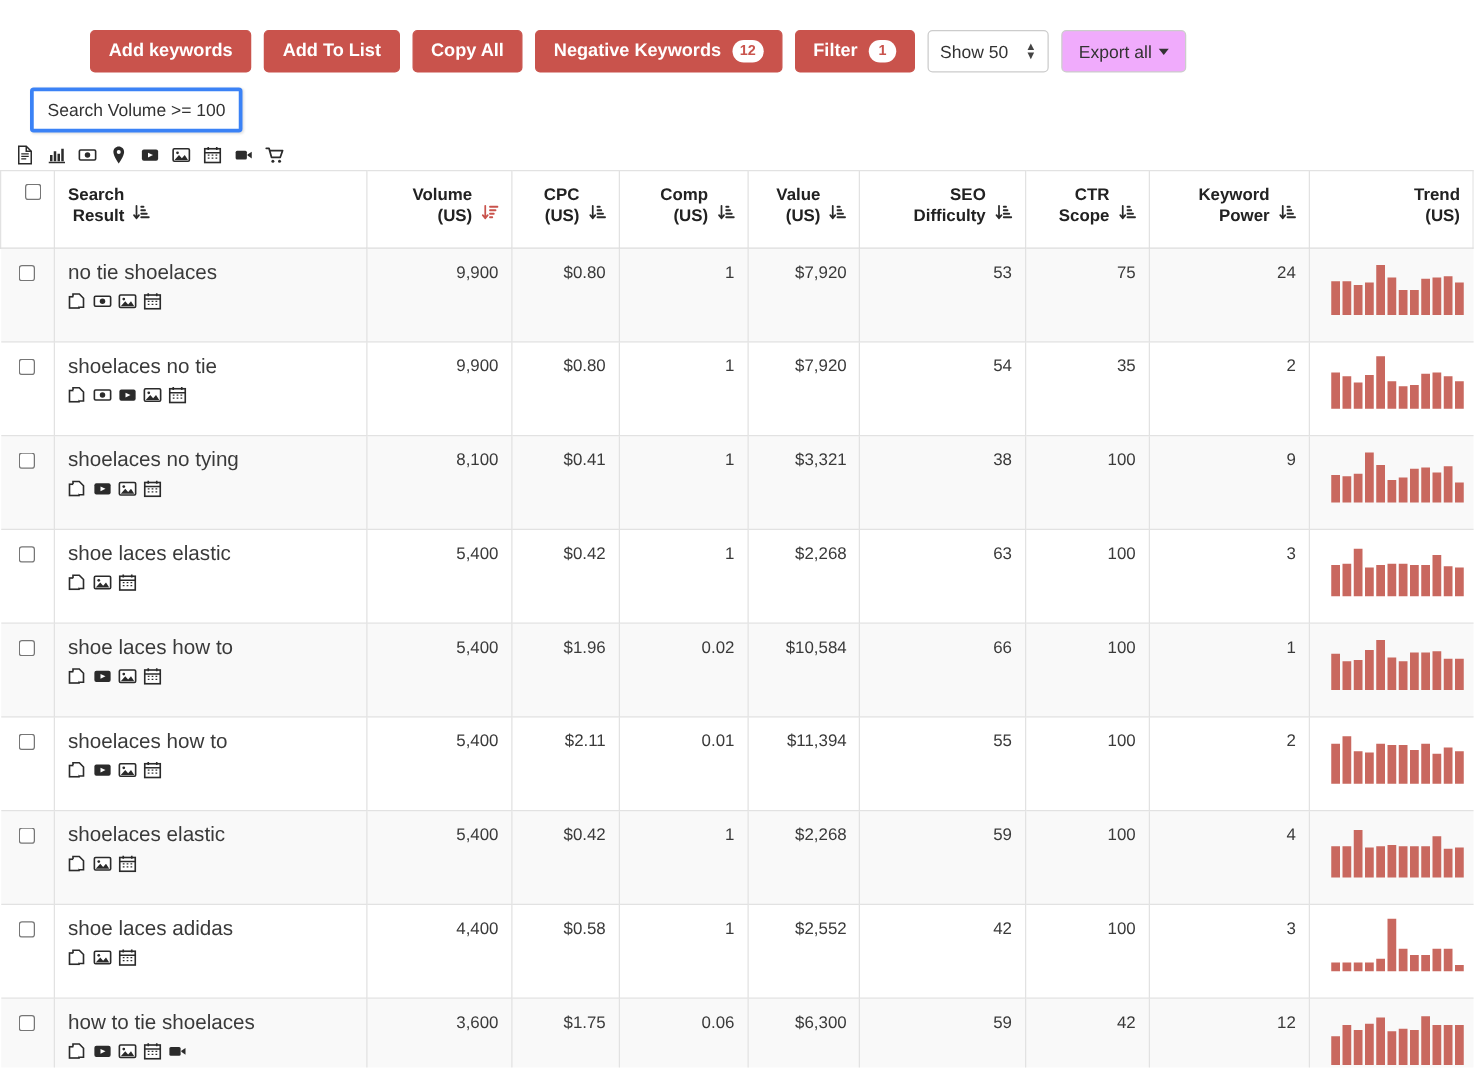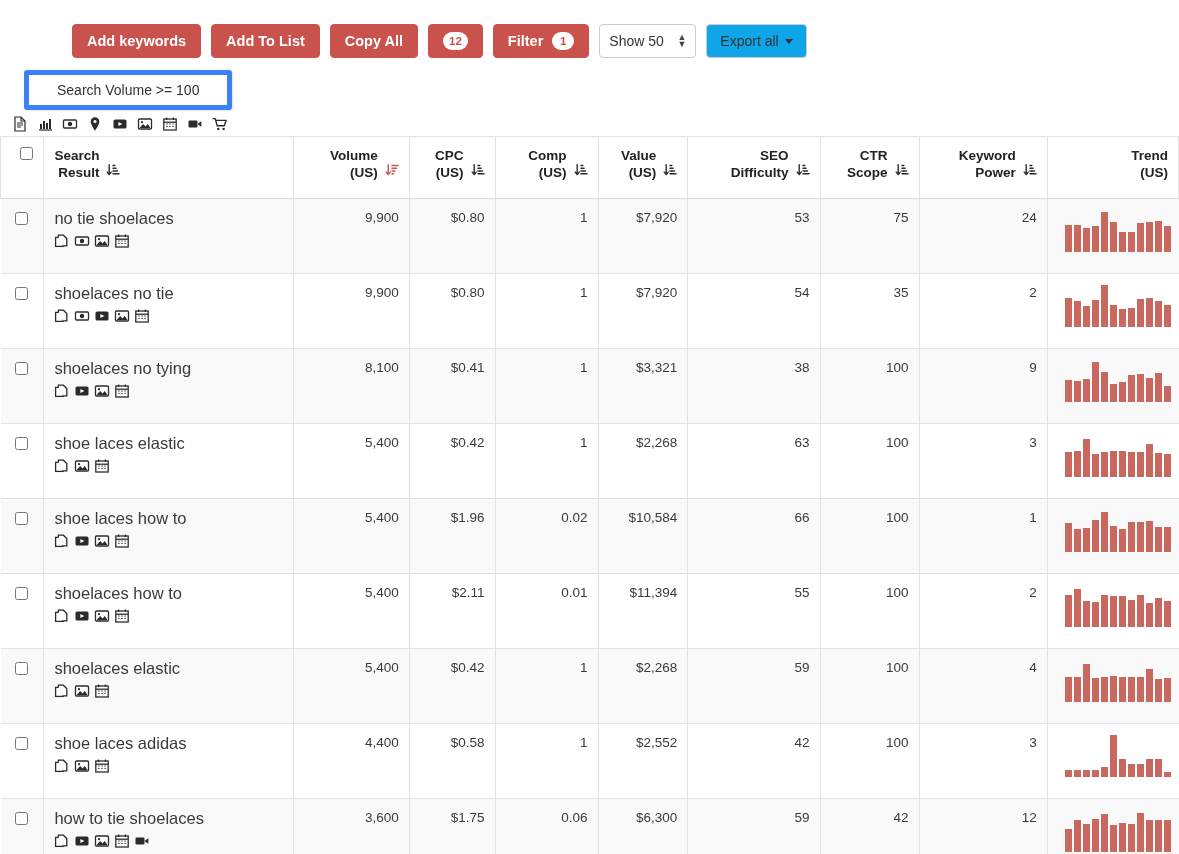--- a/index.html
+++ b/index.html
@@ -83,21 +83,21 @@
     height: 34px;
     width: 160px;
     font-size: 14px;
     font-family: "Liberation Sans", sans-serif;
     padding: 0 11px;
     color: #333;
     outline: none;
   }
   input.filter-input::placeholder { color: #a6a6a6; }
   .btn-white {
-    background: #0ea5e9;
+    background: #f0abfc;
     border: 1px solid #cccccc;
     border-radius: 4px;
     height: 34px;
     font-size: 14px;
     color: #333333;
     padding: 0 13px;
     cursor: pointer;
     display: inline-flex;
     align-items: center;
     gap: 6px;
@@ -108,26 +108,26 @@
     border-left: 4px solid transparent;
     border-right: 4px solid transparent;
     border-top: 5px solid #333333;
     display: inline-block;
   }
 
   
   .chip-row { padding: 12px 0 0 24px; height: 46px; }
   .chip {
     display: inline-block;
-    border: 5px solid #3b82f6;
+    border: 3px solid #3b82f6;
     background: #ffffff;
     border-radius: 3px;
     font-size: 14px;
     color: #333333;
-    padding: 7px 28px;
+    padding: 7px 11px;
     box-shadow: 1px 1px 2px rgba(0,0,0,0.12);
     cursor: pointer;
   }
 
   
   .legend-row {
     display: flex;
     align-items: center;
     gap: 9px;
     padding: 8px 0 0 12px;
@@ -230,20 +230,21 @@
   <button class="btn-red">
     <span>Add keywords</span>
   </button>
   <button class="btn-red">
     <span>Add To List</span>
   </button>
   <button class="btn-red">
     <span>Copy All</span>
   </button>
   <button class="btn-red">
+    <span>Negative Keywords</span>
     <span class="badge">12</span>
   </button>
   <button class="btn-red">
     <span>Filter</span>
     <span class="badge">1</span>
   </button>
 
   <div class="select-wrap">
     <select class="show-select" id="show-select"><option value="Show 10">Show 10</option><option value="Show 25">Show 25</option><option value="Show 50" selected="">Show 50</option><option value="Show 100">Show 100</option></select>
     <span class="sel-arrows">▲<br>▼</span>

